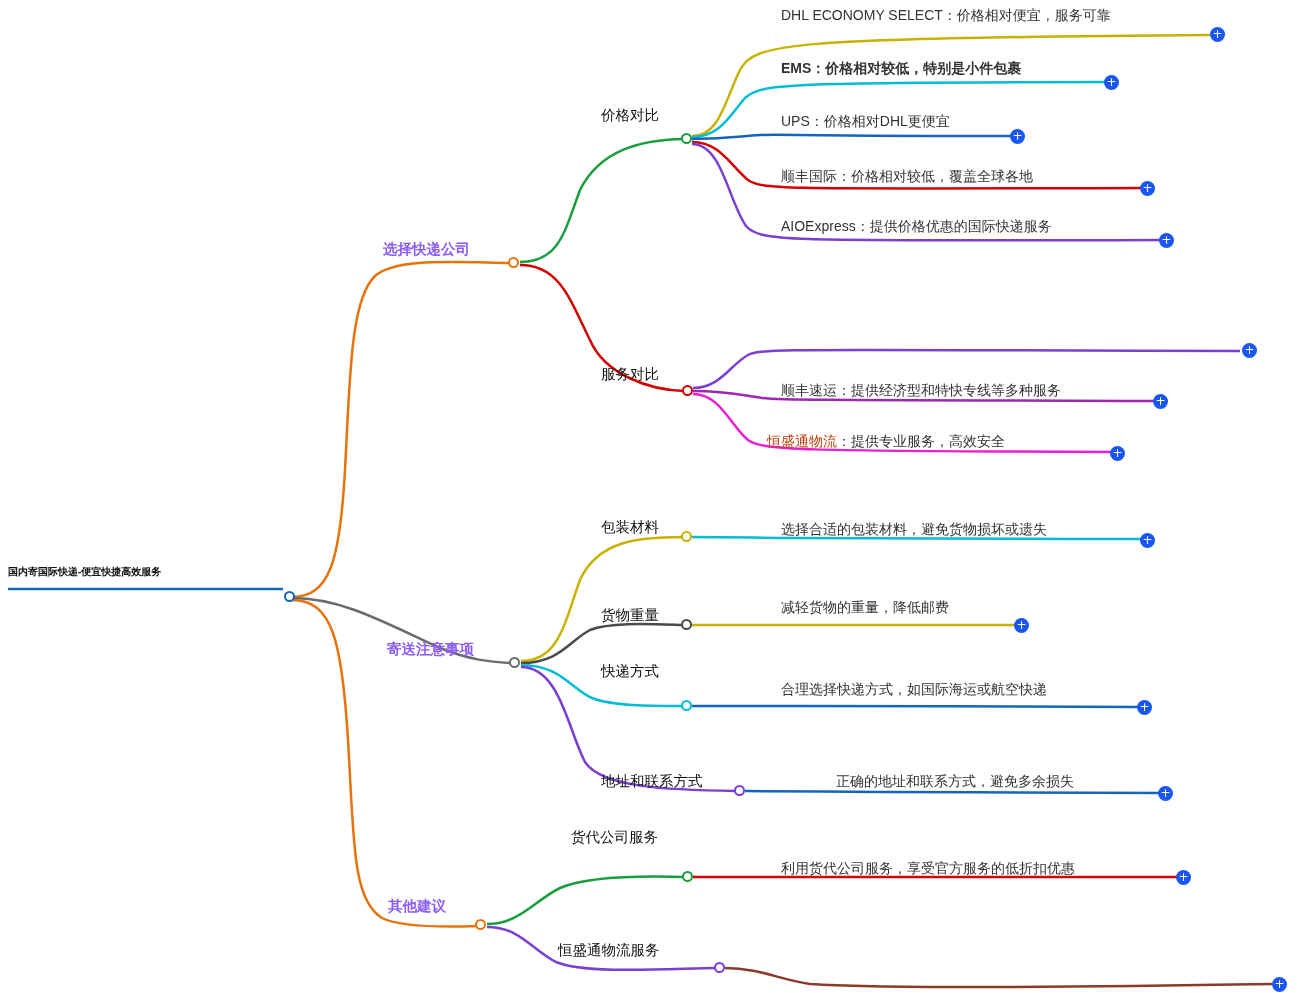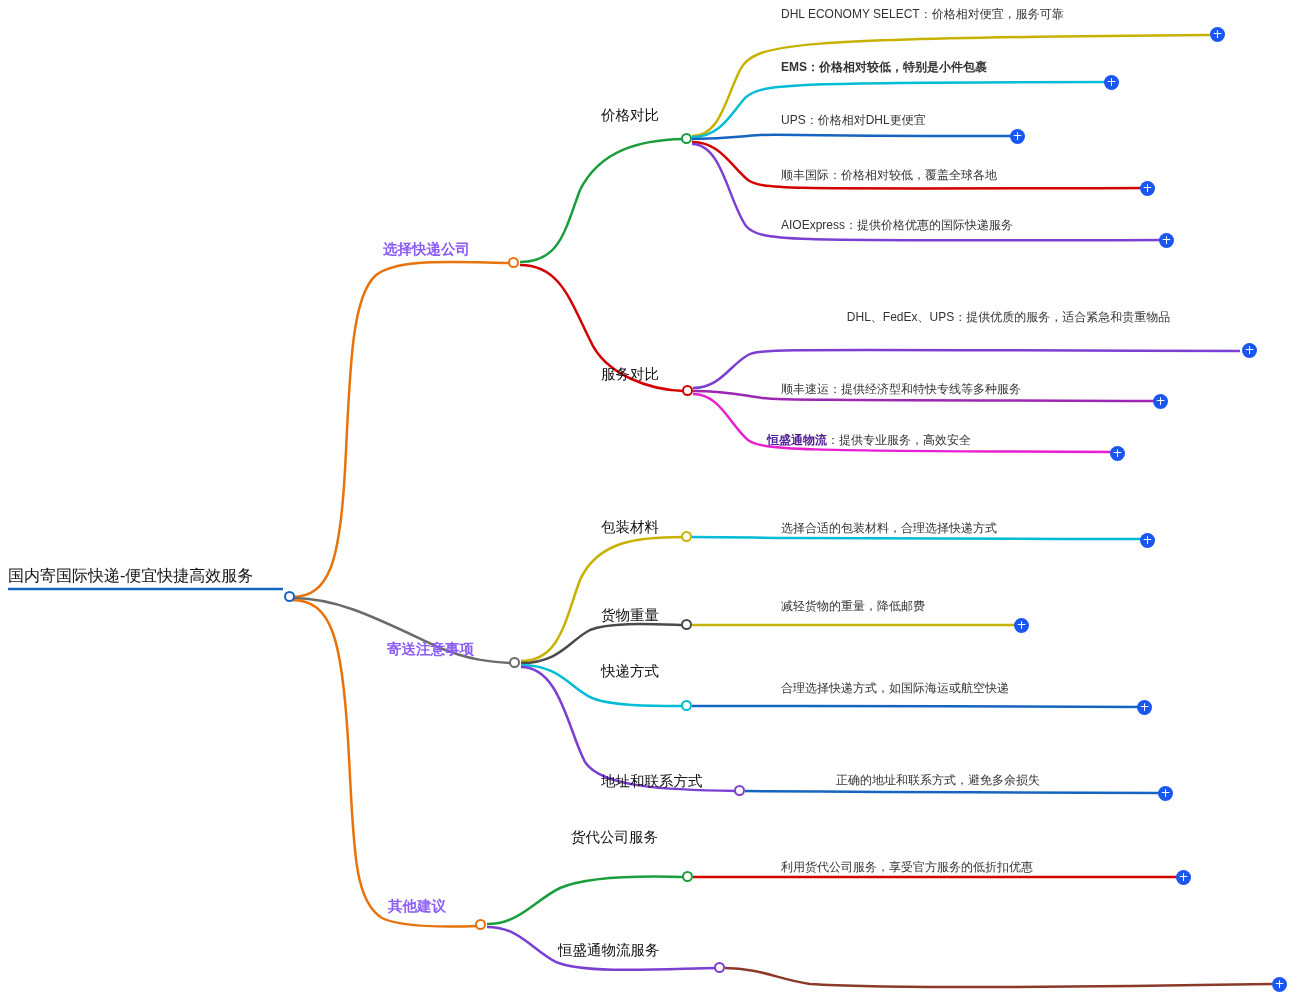--- a/index.html
+++ b/index.html
@@ -28,47 +28,46 @@
   }
   .node {
     position: absolute;
     white-space: nowrap;
     line-height: 1.25;
   }
   .node .txt {
     display: inline-block;
   }
   .root-node {
-    font-size: 16px;
-    font-weight: normal;
+    font-size: 10px;
+    font-weight: bold;
     color: #111111;
   }
   .lvl1-node {
     font-size: 14.5px;
     font-weight: bold;
     color: #8b5cf6;
   }
   .lvl2-node {
     font-size: 14.5px;
     font-weight: normal;
     color: #111111;
   }
   .leaf-node {
-    font-size: 12px;
+    font-size: 14px;
     color: #333333;
     font-weight: normal;
-    text-align: center;
   }
   .leaf-node.wrap {
     white-space: normal;
     width: 440px;
   }
   .leaf-node .em {
-    font-weight: bold;
-    color: #4c1d95;
+    font-weight: normal;
+    color: #c2410c;
   }
   .plus {
     position: absolute;
     width: 15px;
     height: 15px;
     border-radius: 50%;
     background: #1a56f0;
     color: #ffffff;
     font-size: 12px;
     line-height: 14px;
@@ -171,23 +170,20 @@
   <div class="node leaf-node" style="left:781px; top:168px;">
     <span class="txt">顺丰国际：价格相对较低，覆盖全球各地</span>
   </div>
   <div class="plus" style="left:1140px; top:181px;">+</div>
 
   <div class="node leaf-node" style="left:781px; top:218px;">
     <span class="txt">AIOExpress：提供价格优惠的国际快递服务</span>
   </div>
   <div class="plus" style="left:1159px; top:233px;">+</div>
 
-  <div class="node leaf-node wrap" style="left:781px; top:310px; width:455px;">
-    <span class="txt">DHL、FedEx、UPS：提供优质的服务，适合紧急和贵重物品</span>
-  </div>
   <div class="plus" style="left:1242px; top:343px;">+</div>
 
   <div class="node leaf-node" style="left:781px; top:382px;">
     <span class="txt">顺丰速运：提供经济型和特快专线等多种服务</span>
   </div>
   <div class="plus" style="left:1153px; top:394px;">+</div>
 
   <div class="node leaf-node" style="left:767px; top:433px;">
     <span class="em">恒盛通物流</span><span class="txt">：提供专业服务，高效安全</span>
   </div>
@@ -212,21 +208,21 @@
     <span class="txt">快递方式</span>
   </div>
   <div class="dot" style="left:681px; top:700px; border-color:#00bcd4;"></div>
 
   <div class="node lvl2-node" style="left:601px; top:772px;">
     <span class="txt">地址和联系方式</span>
   </div>
   <div class="dot" style="left:734px; top:785px; border-color:#7b3fd1;"></div>
 
   <div class="node leaf-node" style="left:781px; top:521px;">
-    <span class="txt">选择合适的包装材料，合理选择快递方式</span>
+    <span class="txt">选择合适的包装材料，避免货物损坏或遗失</span>
   </div>
   <div class="plus" style="left:1140px; top:533px;">+</div>
 
   <div class="node leaf-node" style="left:781px; top:599px;">
     <span class="txt">减轻货物的重量，降低邮费</span>
   </div>
   <div class="plus" style="left:1014px; top:618px;">+</div>
 
   <div class="node leaf-node" style="left:781px; top:681px;">
     <span class="txt">合理选择快递方式，如国际海运或航空快递</span>

